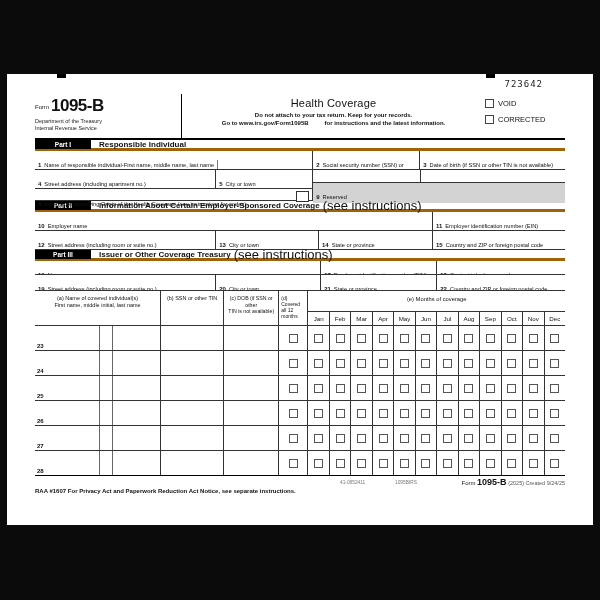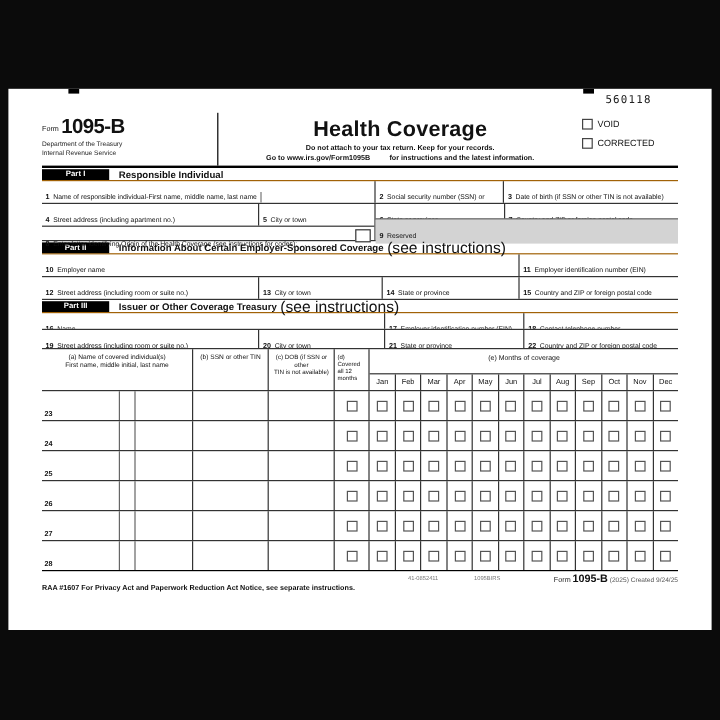--- a/index.html
+++ b/index.html
@@ -11,33 +11,33 @@
   .serial { position:absolute; top:5px; right:50px; font-family:"DejaVu Sans Mono", monospace; font-size:9px; letter-spacing:1px; color:#222; }
   .content { position:absolute; left:28px; right:28px; top:0; }
 
   
   .hdr { margin-top:20px; height:46px; border-bottom:2px solid #000; display:flex; }
   .h-left { width:147px; border-right:1px solid #000; padding-top:2px; }
   .form-word { font-size:6px; vertical-align:2px; margin-right:2px; }
   .form-num { font-size:17px; font-weight:bold; letter-spacing:-0.5px; }
   .dept { font-size:5.5px; line-height:7px; margin-top:2px; color:#222; }
   .h-center { flex:1; text-align:center; padding-top:3px; }
-  .h-title { font-size:18px; font-weight:bold; letter-spacing:0.2px; }
+  .h-title { font-size:11px; font-weight:normal; letter-spacing:0.2px; }
   .h-note { font-size:6px; font-weight:bold; margin-top:2.5px; color:#111; }
   .note-gap { display:inline-block; width:16px; }
   .h-void { width:80px; padding-top:5px; font-size:7.5px; }
   .chkrow { display:flex; align-items:flex-start; margin-bottom:7px; }
   .cbx { width:9px; height:9px; border:1px solid #444; background:#fff; display:inline-block; margin-right:4px; flex:none; }
   .h-omb { width:97px; border-left:1px solid #000; text-align:center; }
   .omb-top { font-size:5.5px; border-bottom:1px solid #000; padding:3px 0 3px; }
   .year { font-size:16px; font-weight:bold; letter-spacing:1px; padding-top:3px; }
   .y-light { color:#b3b3b3; font-weight:bold; }
 
   
-  .bar { height:11px; border-bottom:1px solid #a16207; display:flex; align-items:center; }
+  .bar { height:11px; border-bottom:3px solid #a16207; display:flex; align-items:center; }
   .tag { width:56px; height:9px; background:#000; color:#fff; font-size:6.5px; font-weight:bold; text-align:center; line-height:9px; flex:none; }
   .bar-title { font-size:8px; font-weight:bold; margin-left:8px; white-space:nowrap; }
   .bar-suffix { font-size:13px; font-weight:normal; margin-left:3px; white-space:nowrap; }
 
   
   .row { display:flex; border-bottom:1px solid #333; }
   .cell { position:relative; padding:1.5px 2px 0 3px; overflow:hidden; }
   .cell + .cell { border-left:1px solid #333; }
   .n { font-weight:bold; font-size:6px; margin-right:3px; }
   .lbl { font-size:5.7px; color:#111; }
@@ -89,21 +89,21 @@
   .f-right { position:absolute; right:0; top:1px; font-size:5.5px; color:#555; white-space:nowrap; }
   .f-form-word { font-size:6px; color:#222; }
   .f-form-num { font-size:9px; font-weight:bold; color:#111; }
 </style>
 </head>
 <body>
 
 <div class="paper">
   <i class="regmark rm1"></i>
   <i class="regmark rm2"></i>
-  <div class="serial">560118</div>
+  <div class="serial">723642</div>
 
   <div class="content">
 
     <div class="hdr">
       <div class="h-left">
         <div><span class="form-word">Form</span><span class="form-num">1095-B</span></div>
         <div class="dept">
             <div>Department of the Treasury</div>
             <div>Internal Revenue Service</div>
           </div>

